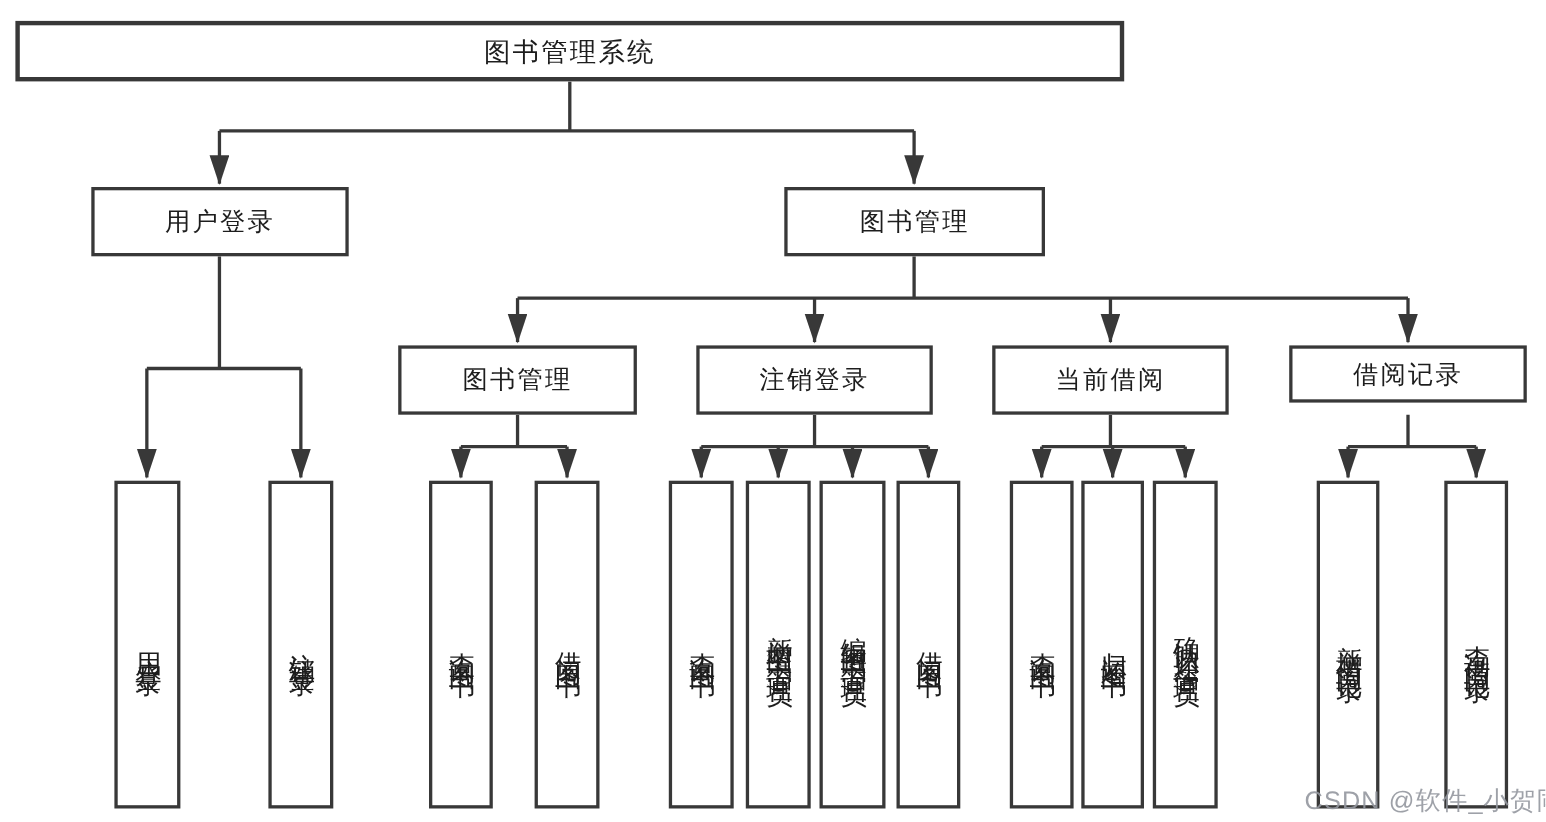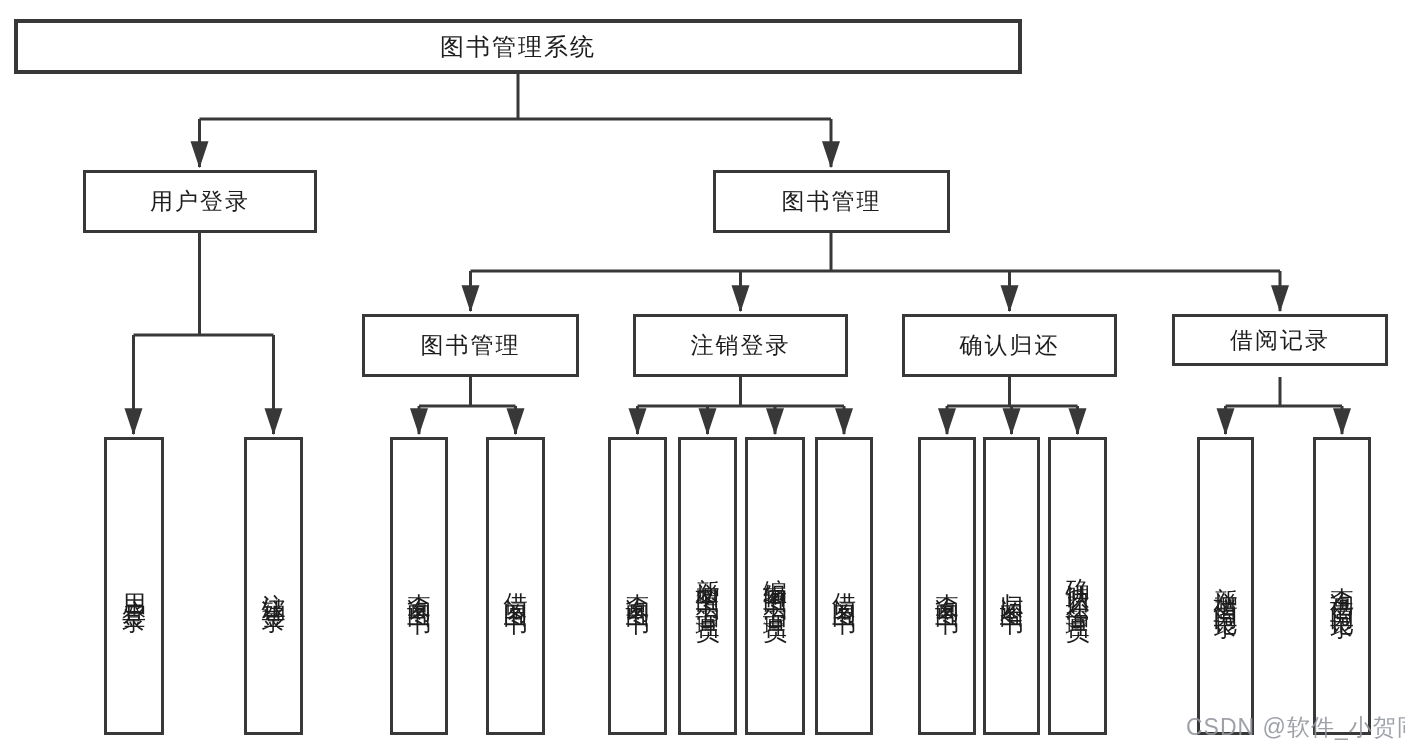--- a/index.html
+++ b/index.html
@@ -80,21 +80,21 @@
     <span class="h-label">图书管理</span>
   </div>
 
   <div class="node" style="left:362px; top:314px; width:217px; height:63px;">
     <span class="h-label">图书管理</span>
   </div>
   <div class="node" style="left:633px; top:314px; width:215px; height:63px;">
     <span class="h-label">注销登录</span>
   </div>
   <div class="node" style="left:902px; top:314px; width:215px; height:63px;">
-    <span class="h-label">确认归还</span>
+    <span class="h-label">当前借阅</span>
   </div>
   <div class="node" style="left:1172px; top:314px; width:216px; height:52px;">
     <span class="h-label">借阅记录</span>
   </div>
 
   <div class="node leaf" style="left:104px; top:437px; width:60px; height:298px;">
     <span class="v-label">用户登录</span>
   </div>
   <div class="node leaf" style="left:244px; top:437px; width:59px; height:298px;">
     <span class="v-label">注销登录</span>

